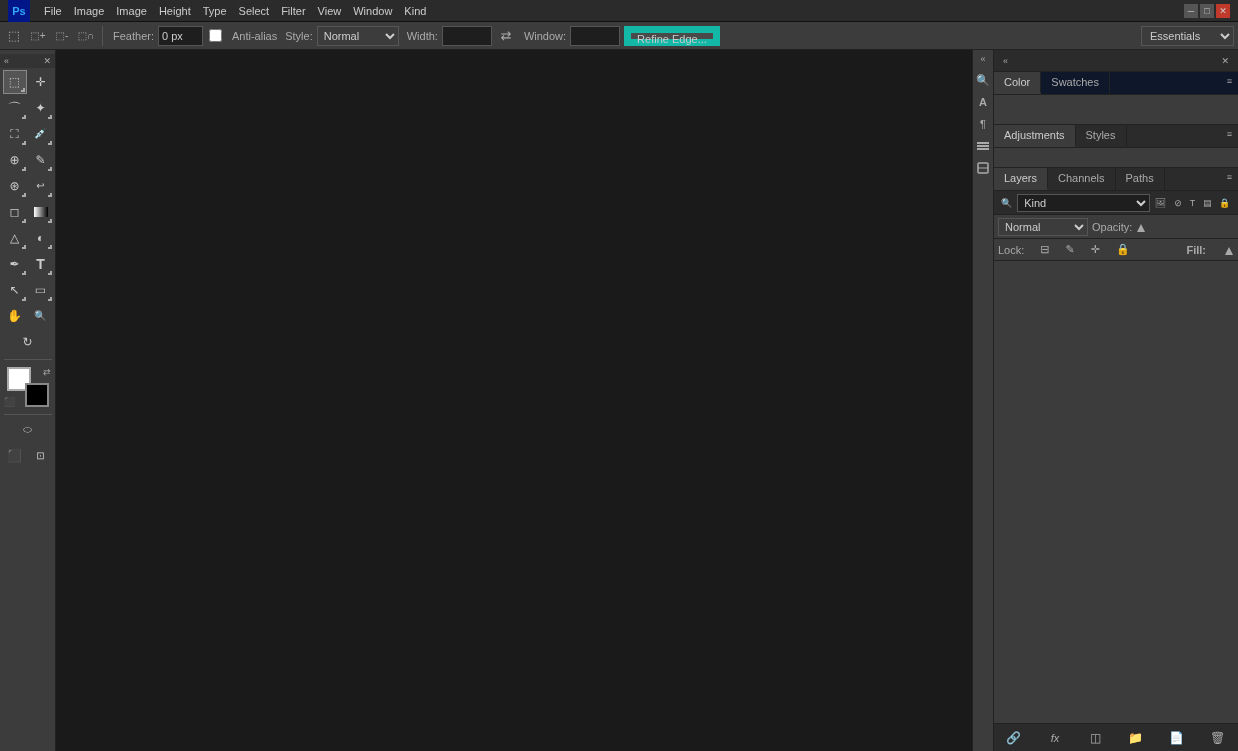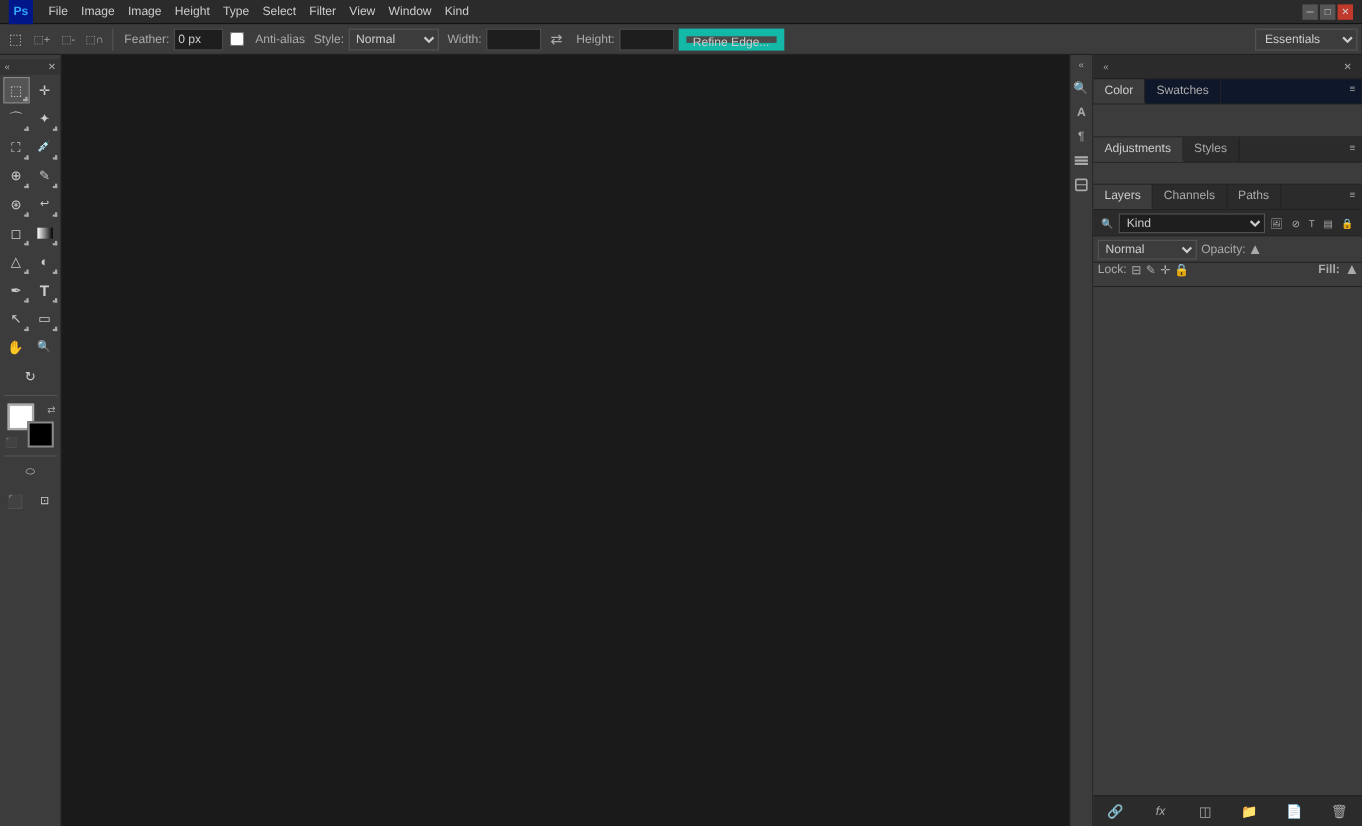--- a/index.html
+++ b/index.html
@@ -404,23 +404,23 @@
     .opacity-label {
       font-size: 11px;
       color: #aaa;
     }
 
     
     #layers-lock {
       height: 22px;
       background: #3c3c3c;
       display: flex;
-      align-items: flex-start;
+      align-items: center;
       padding: 0 4px;
-      gap: 4px;
+      gap: 16px;
       border-bottom: 1px solid #222;
     }
     .lock-label {
       font-size: 11px;
       color: #aaa;
     }
     .lock-icon {
       font-size: 11px;
       color: #aaa;
       cursor: pointer;
@@ -510,21 +510,21 @@
   <label class="options-label">Anti-alias</label>
   <label class="options-label">Style:</label>
   <select class="options-select">
     <option>Normal</option>
     <option>Fixed Ratio</option>
     <option>Fixed Size</option>
   </select>
   <label class="options-label">Width:</label>
   <input class="options-input" type="text" value="" style="width: 50px;">
   <div class="options-icon">⇄</div>
-  <label class="options-label">Height:</label>
+  <label class="options-label">Window:</label>
   <input class="options-input" type="text" value="" style="width: 50px;">
   <button class="options-btn">Refine Edge...</button>
   <select class="options-select" id="workspace-selector" style="margin-left:auto;">
     <option>Essentials</option>
     <option>3D</option>
     <option>Motion</option>
     <option>Painting</option>
     <option>Photography</option>
   </select>
 </div>

